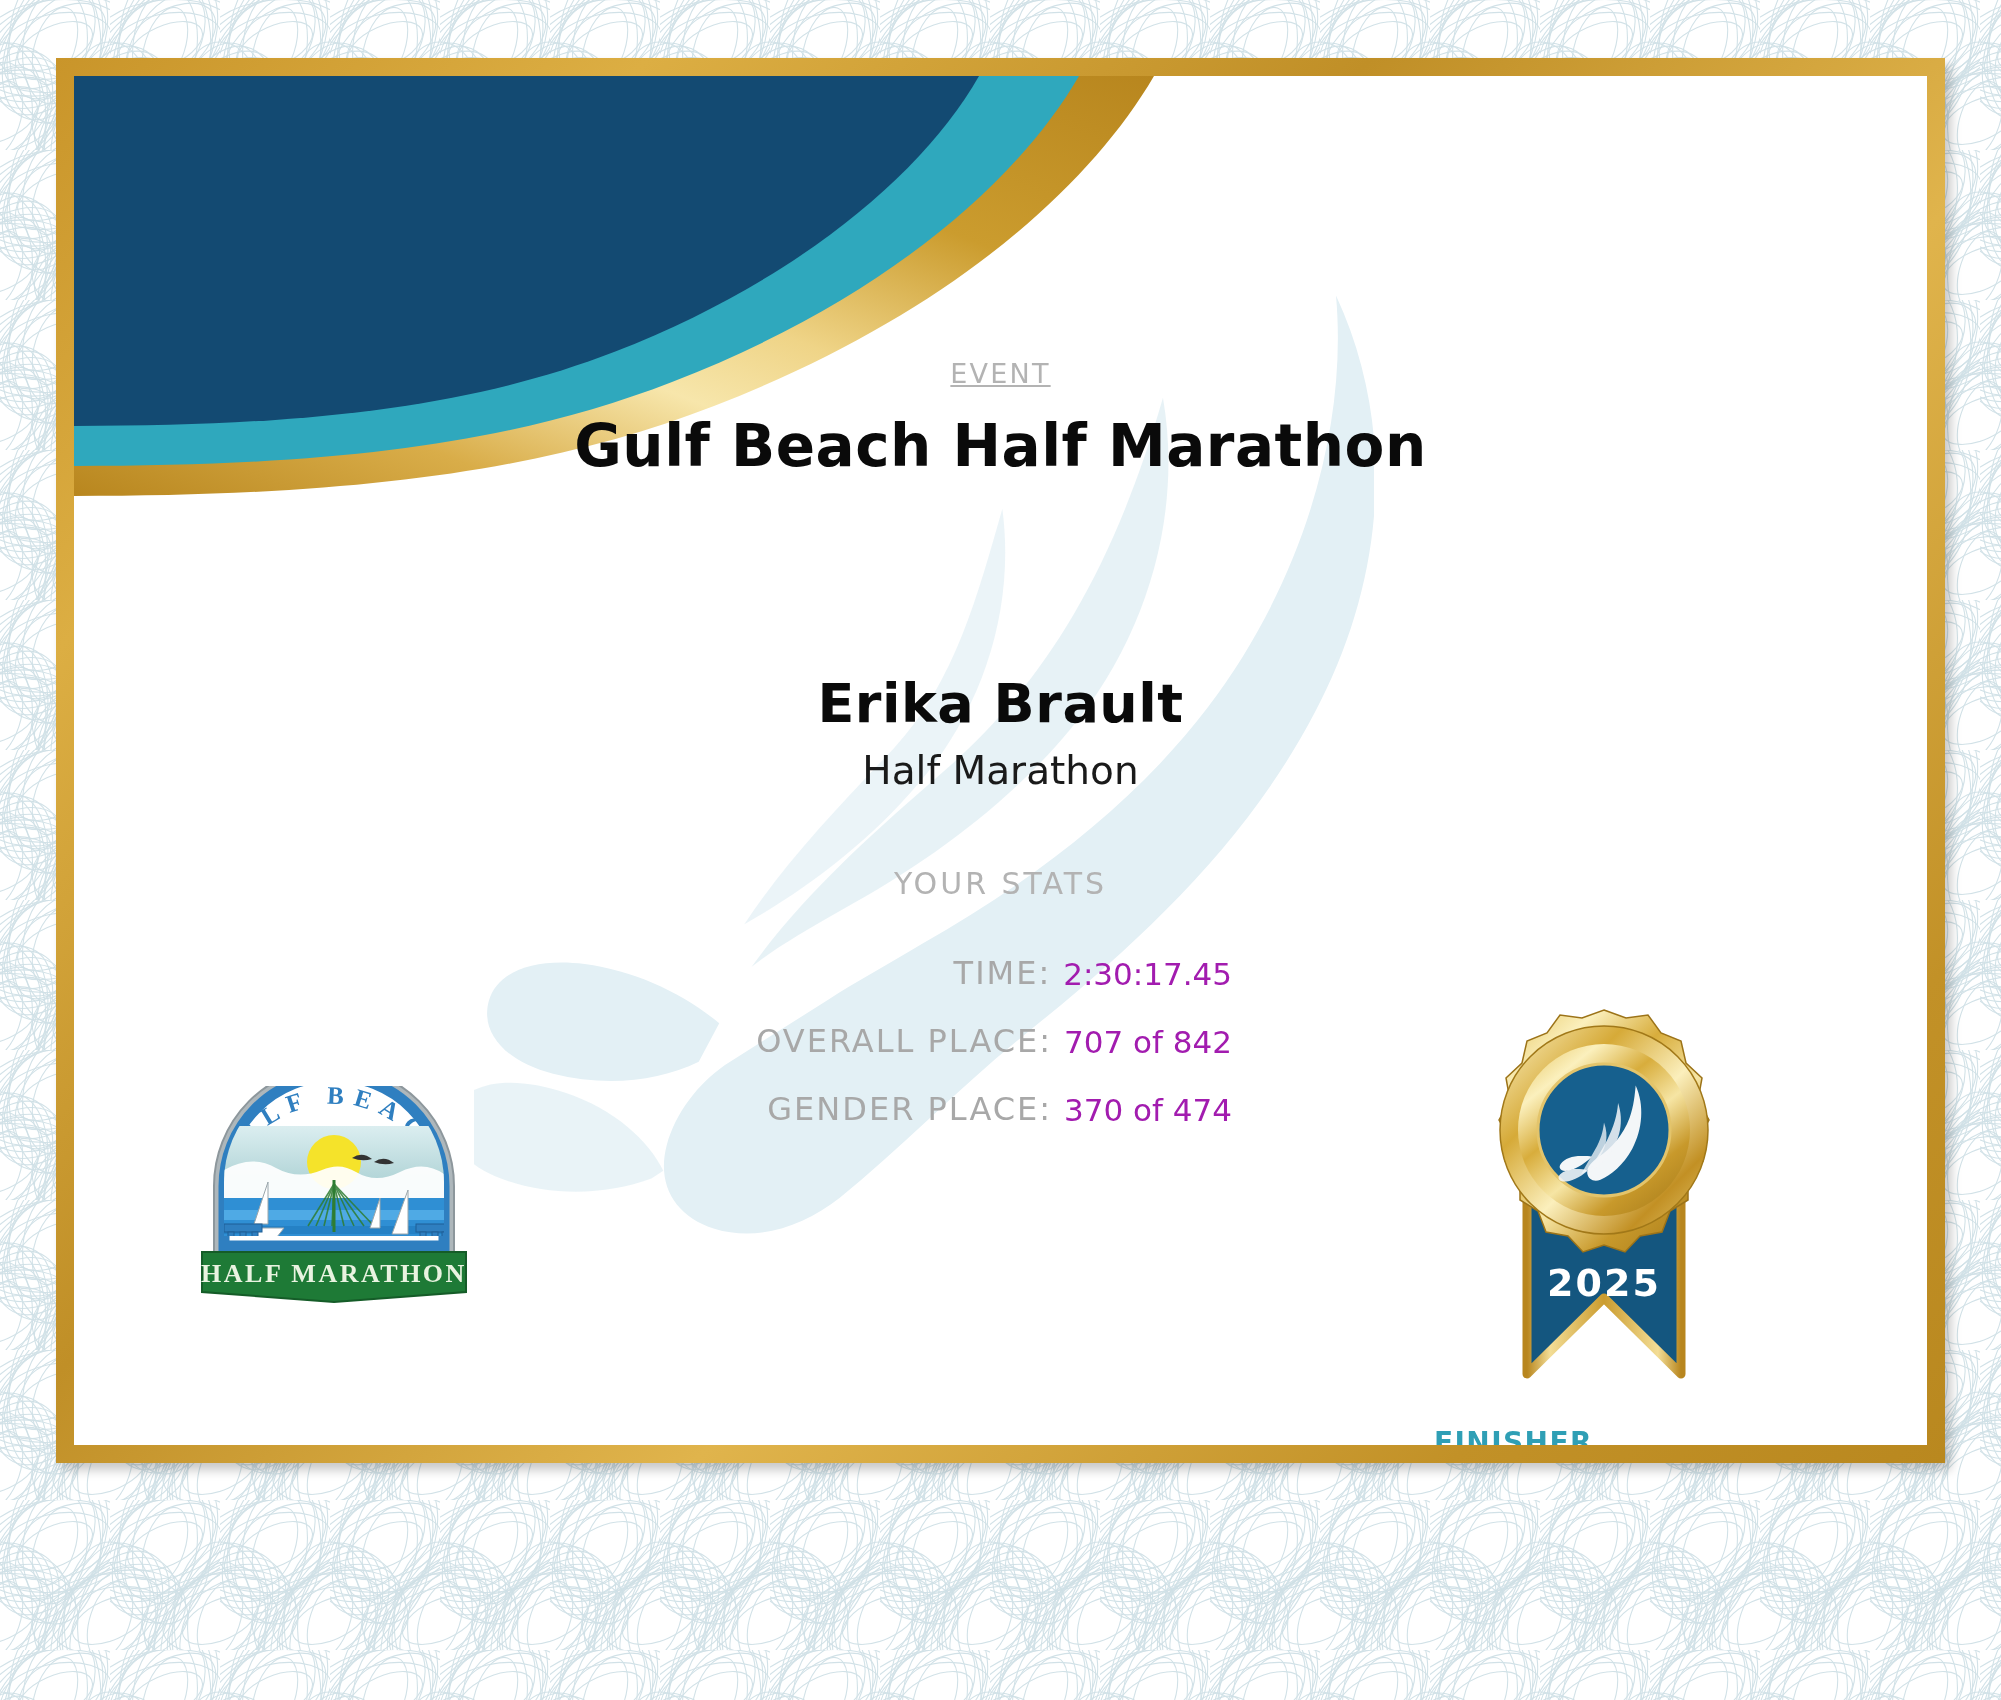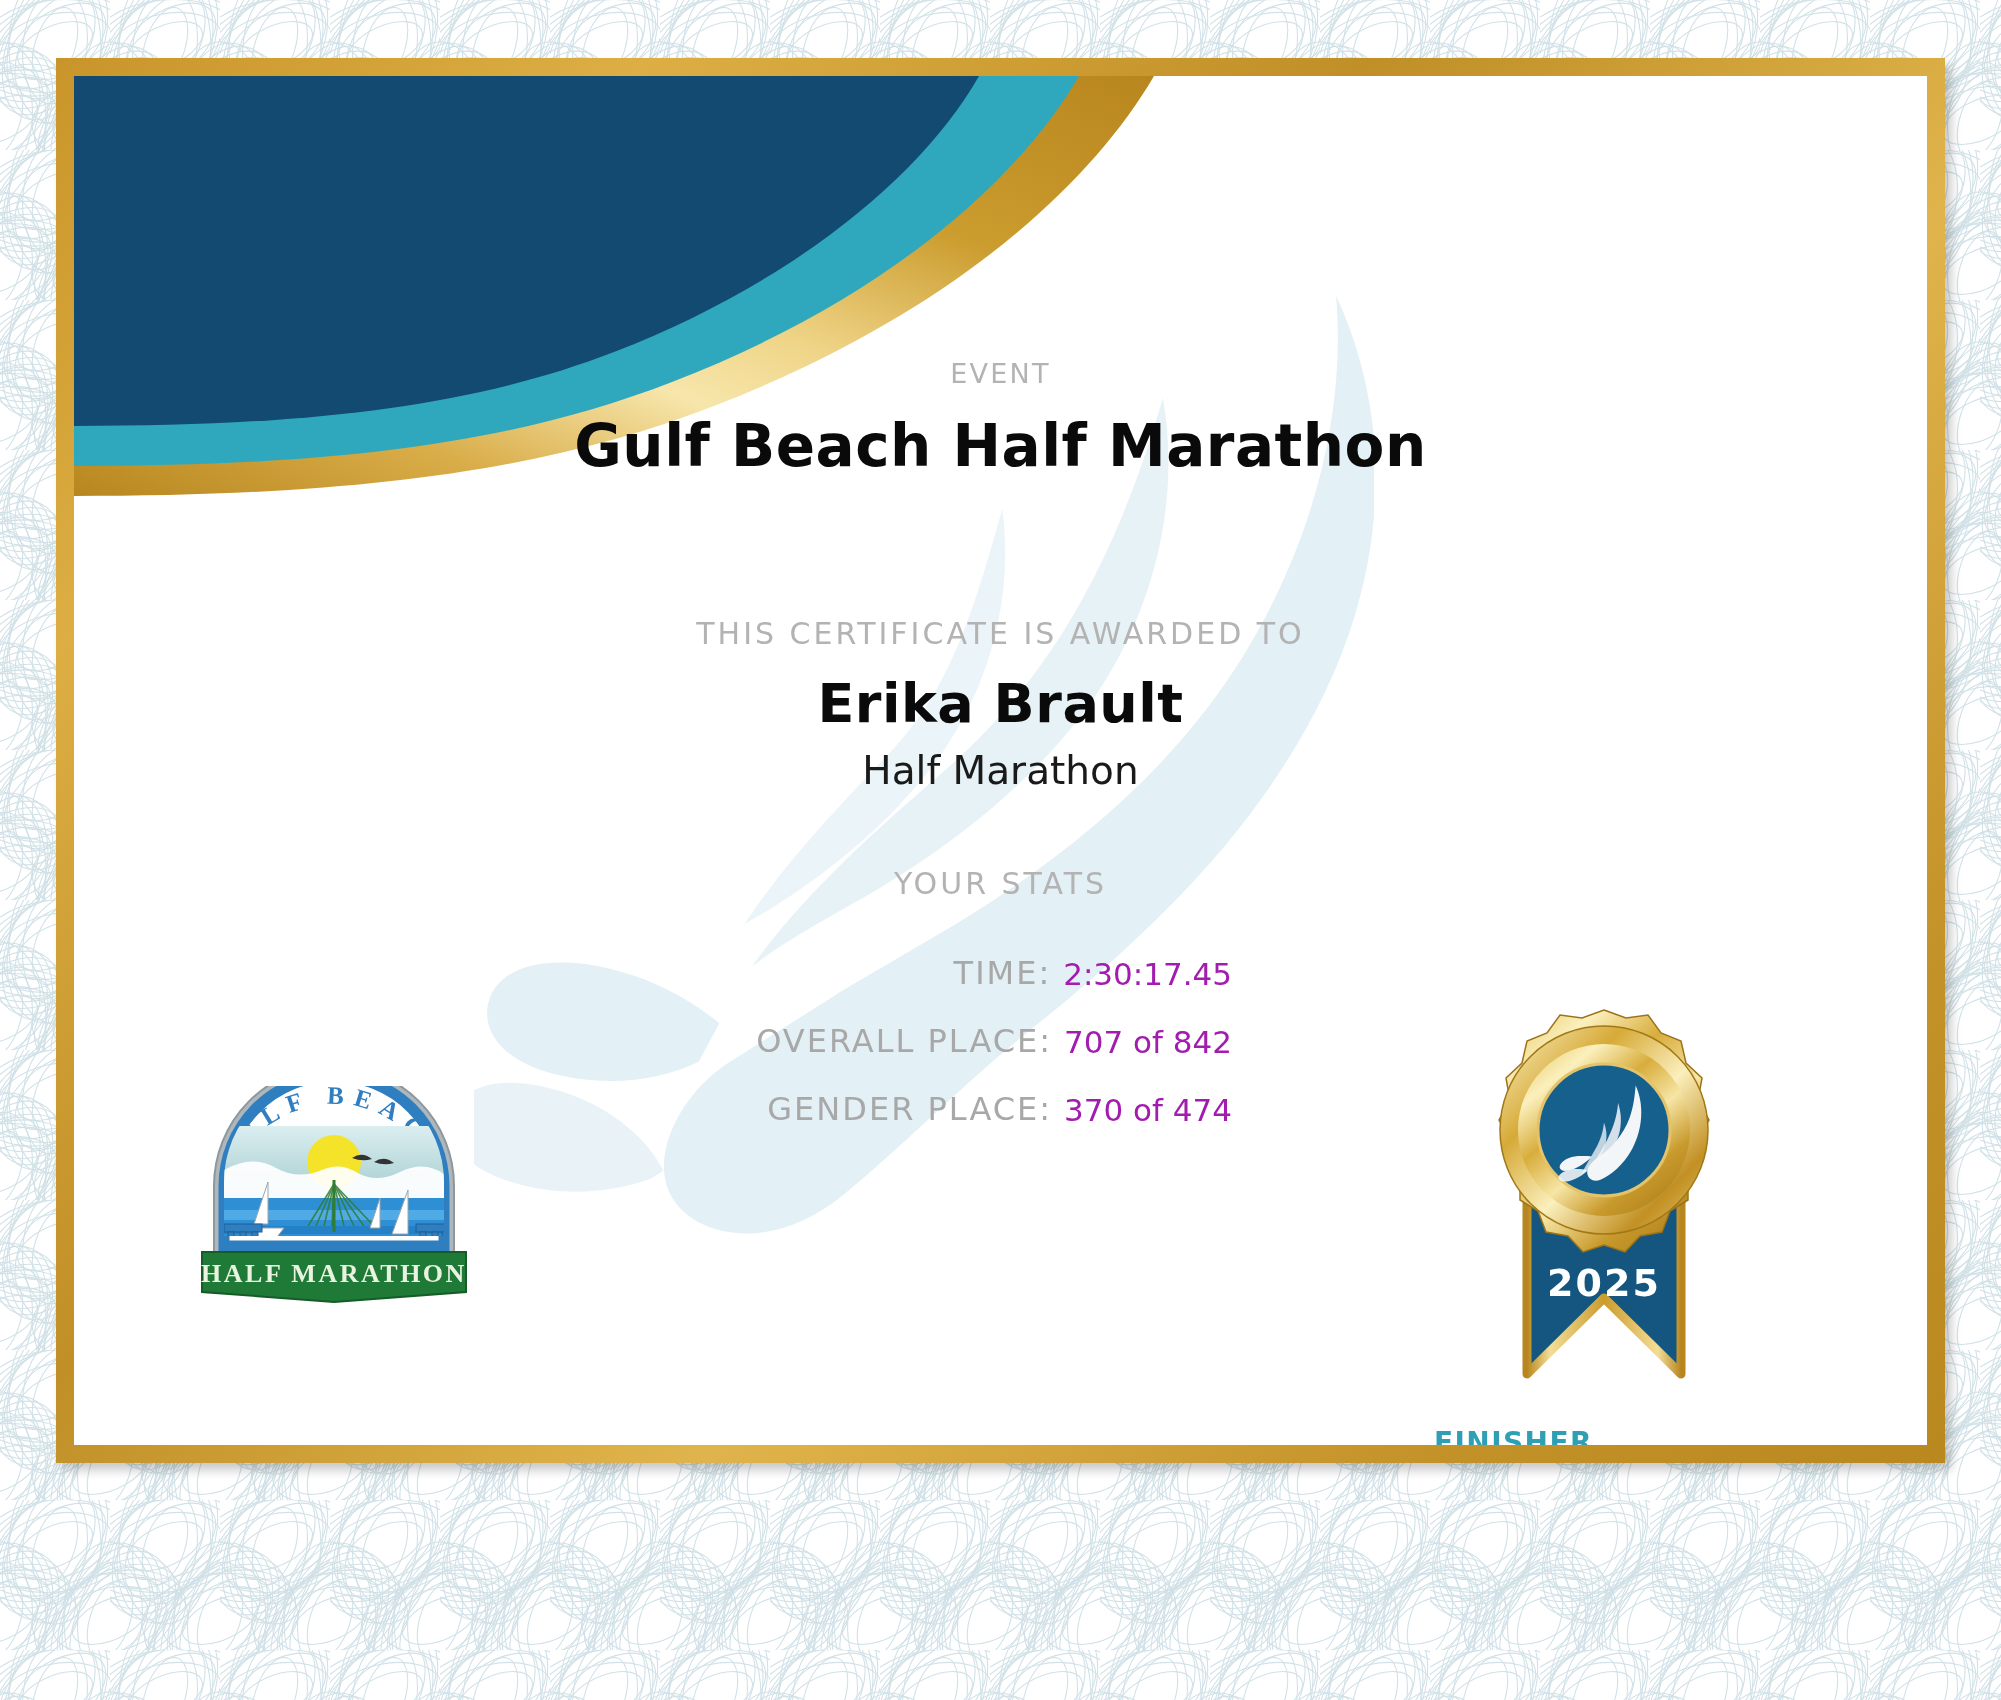--- a/index.html
+++ b/index.html
@@ -84,20 +84,21 @@
     color:#b3b3b3;
     font-weight:400;
     letter-spacing:2.2px;
     font-family:"DejaVu Sans",sans-serif;
     text-align:center;
   }
 
   #event-label{
     position:absolute;left:0;right:0;top:282px;
     font-size:27px;
+    text-decoration:underline;
   }
   #event-title{
     position:absolute;left:0;right:0;top:336px;
     text-align:center;
     color:#0a0a0a;
     font-size:58px;
     font-weight:700;
     letter-spacing:.5px;
     font-family:"DejaVu Sans",sans-serif;
   }
@@ -265,21 +266,20 @@
 
         <path d="M0 0 L905 0 C848 100 720 206 540 276 C400 330 240 350 0 350 Z" fill="#134a72"></path>
       </svg>
 
 
       <div id="content">
 
         <div id="event-label" class="lbl">EVENT</div>
         <div id="event-title">Gulf Beach Half Marathon</div>
 
-        <div id="awarded-label" class="lbl">THIS CERTIFICATE IS AWARDED TO</div>
         <div id="recipient-name">Erika Brault</div>
         <div id="recipient-division">Half Marathon</div>
 
         <div id="stats-label" class="lbl">YOUR STATS</div>
 
         <div id="stats">
           <div class="stat-row">
             <span class="stat-key">TIME:</span>
             <span class="stat-val">2:30:17.45</span>
           </div>

